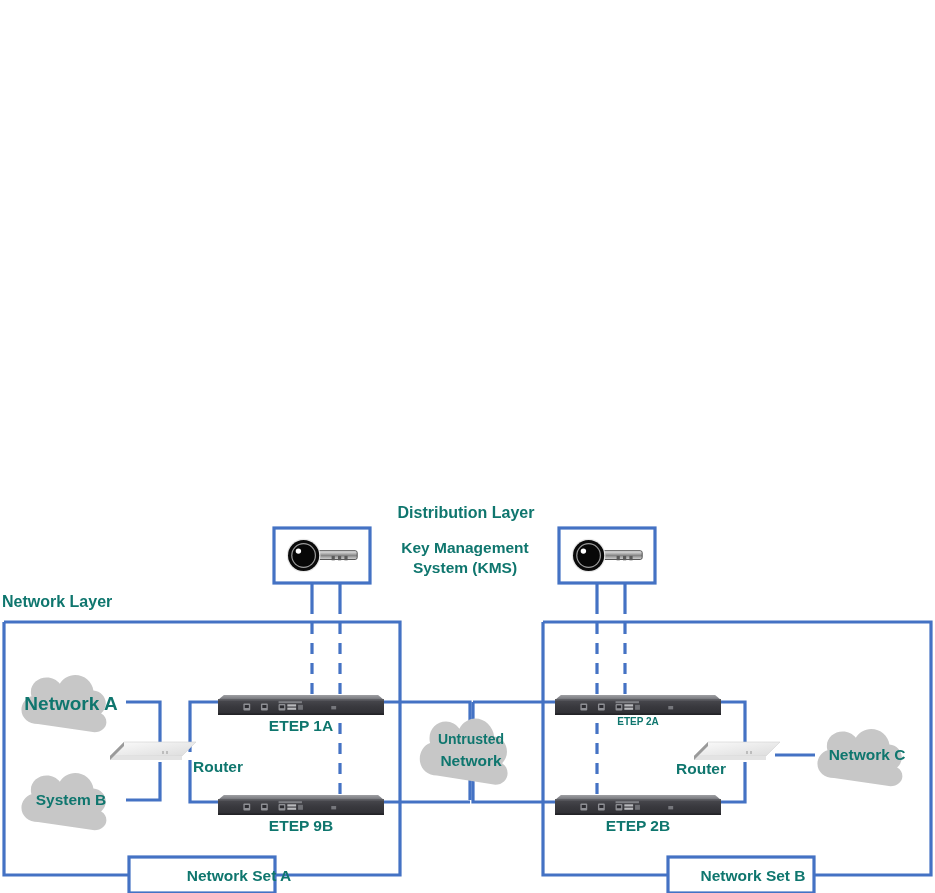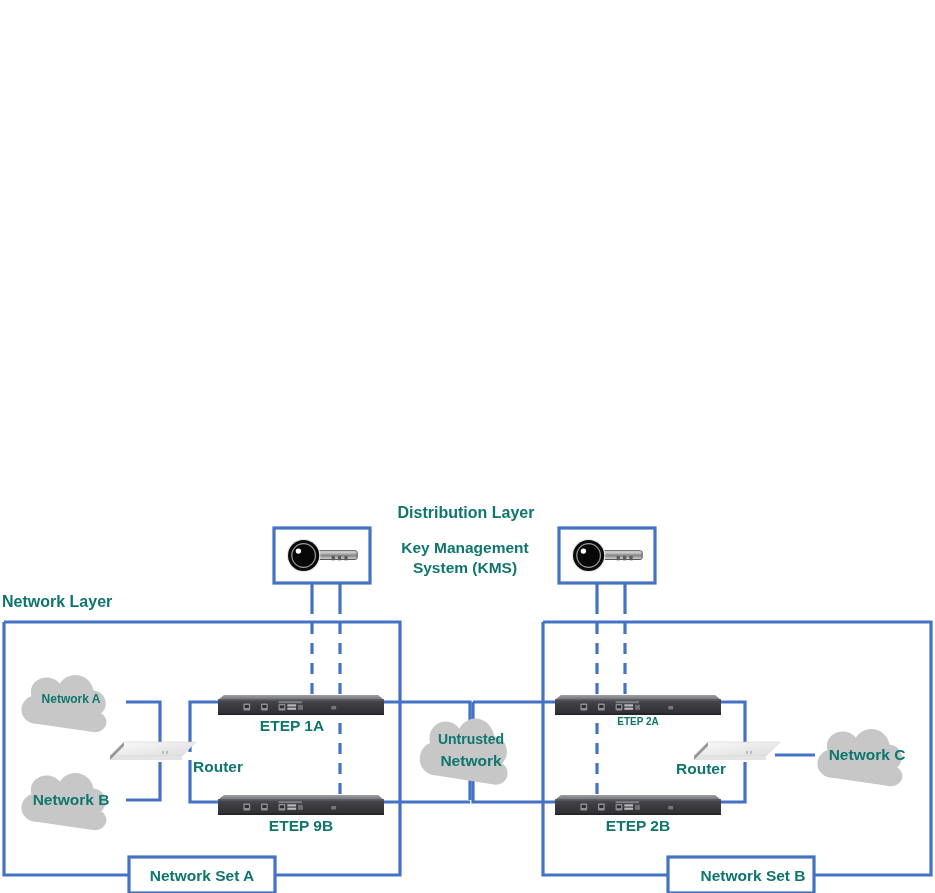--- a/index.html
+++ b/index.html
@@ -144,32 +144,32 @@
     <rect x="668" y="857" width="146" height="36" fill="#ffffff" stroke="#4472c4" stroke-width="3.2"></rect>
   </svg>
 
   <div class="lbl c" style="left:386px;top:503px;width:160px;font-size:16px;">Distribution Layer</div>
 
   <div class="lbl c" style="left:384px;top:538px;width:162px;font-size:15.5px;">Key Management</div>
   <div class="lbl c" style="left:384px;top:558px;width:162px;font-size:15.5px;">System (KMS)</div>
 
   <div class="lbl" style="left:2px;top:592px;font-size:16px;">Network Layer</div>
 
-  <div class="lbl c" style="left:12px;top:692px;width:118px;font-size:12px;">Network A</div>
-  <div class="lbl c" style="left:12px;top:790px;width:118px;font-size:15.5px;">Network B</div>
+  <div class="lbl c" style="left:12px;top:692px;width:118px;font-size:19px;">Network A</div>
+  <div class="lbl c" style="left:12px;top:790px;width:118px;font-size:15.5px;">System B</div>
 
   <div class="lbl c" style="left:410px;top:731px;width:122px;font-size:14px;">Untrusted</div>
   <div class="lbl c" style="left:410px;top:751px;width:122px;font-size:15.5px;">Network</div>
 
   <div class="lbl c" style="left:808px;top:745px;width:118px;font-size:15.5px;">Network C</div>
 
   <div class="lbl" style="left:193px;top:757px;font-size:15.5px;">Router</div>
   <div class="lbl" style="left:676px;top:759px;font-size:15.5px;">Router</div>
 
-  <div class="lbl c" style="left:209px;top:716px;width:166px;font-size:15.5px;">ETEP 1A</div>
+  <div class="lbl c" style="left:218px;top:716px;width:166px;font-size:15.5px;">ETEP 1A</div>
   <div class="lbl c" style="left:218px;top:816px;width:166px;font-size:15.5px;">ETEP 9B</div>
   <div class="lbl c" style="left:555px;top:716px;width:166px;font-size:10px;">ETEP 2A</div>
   <div class="lbl c" style="left:555px;top:816px;width:166px;font-size:15.5px;">ETEP 2B</div>
 
-  <div class="lbl c" style="left:129px;top:866px;width:146px;font-size:15.5px;">Network Set A</div>
+  <div class="lbl c" style="left:129px;top:866px;width:146px;font-size:15.5px;padding-left:37px;">Network Set A</div>
   <div class="lbl c" style="left:680px;top:866px;width:146px;font-size:15.5px;">Network Set B</div>
 
 </div>
 
 </body></html>

